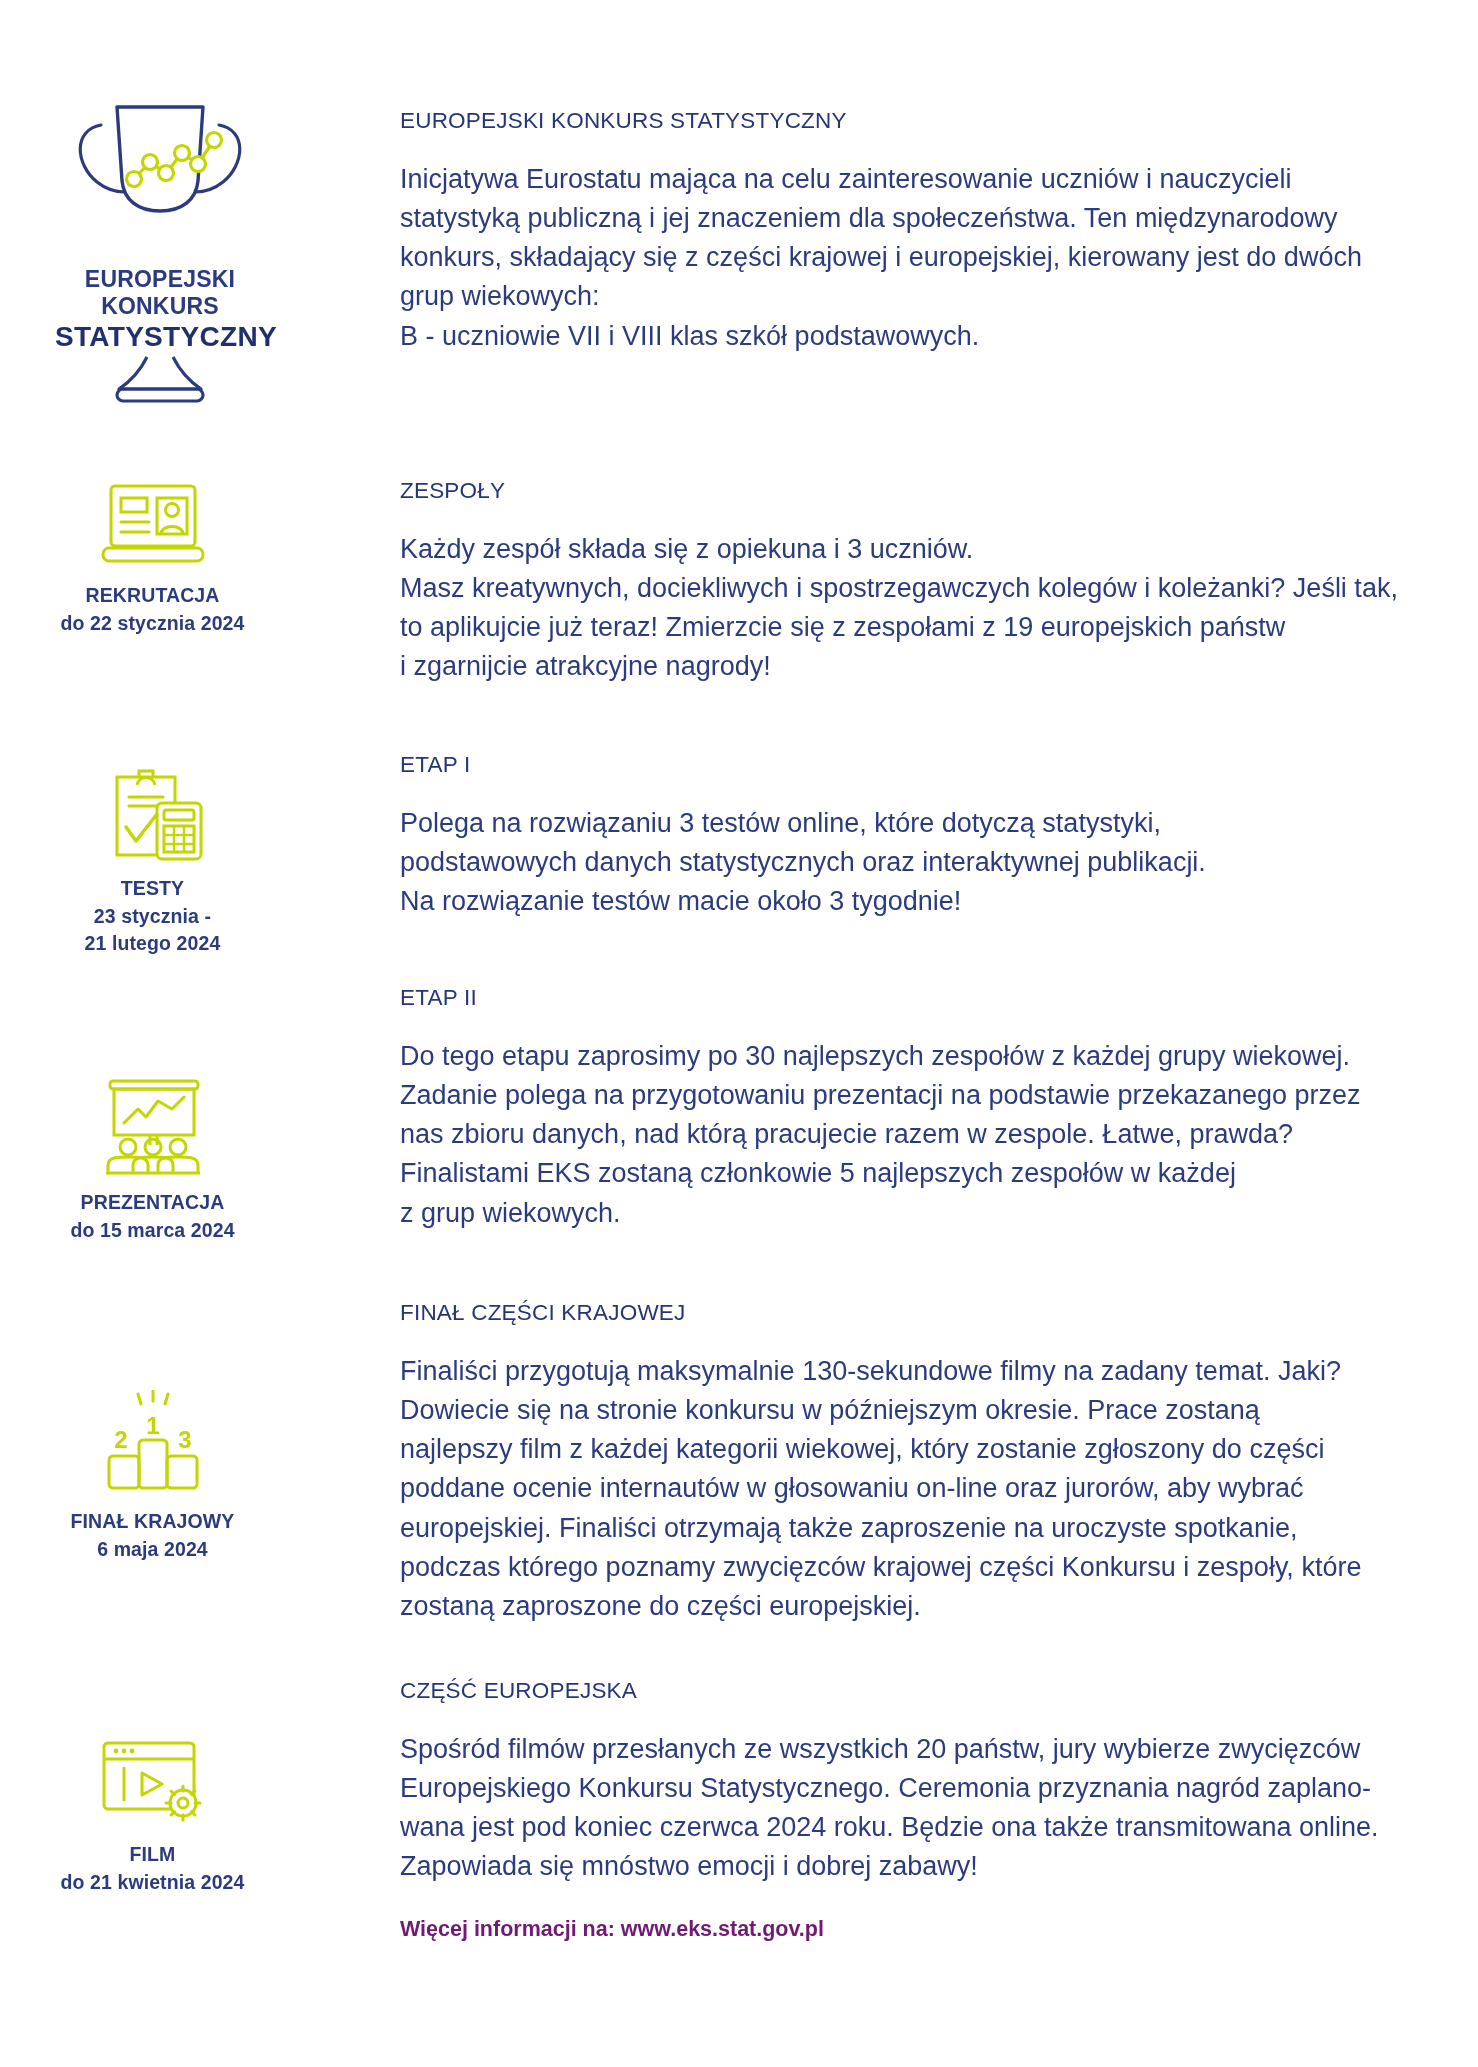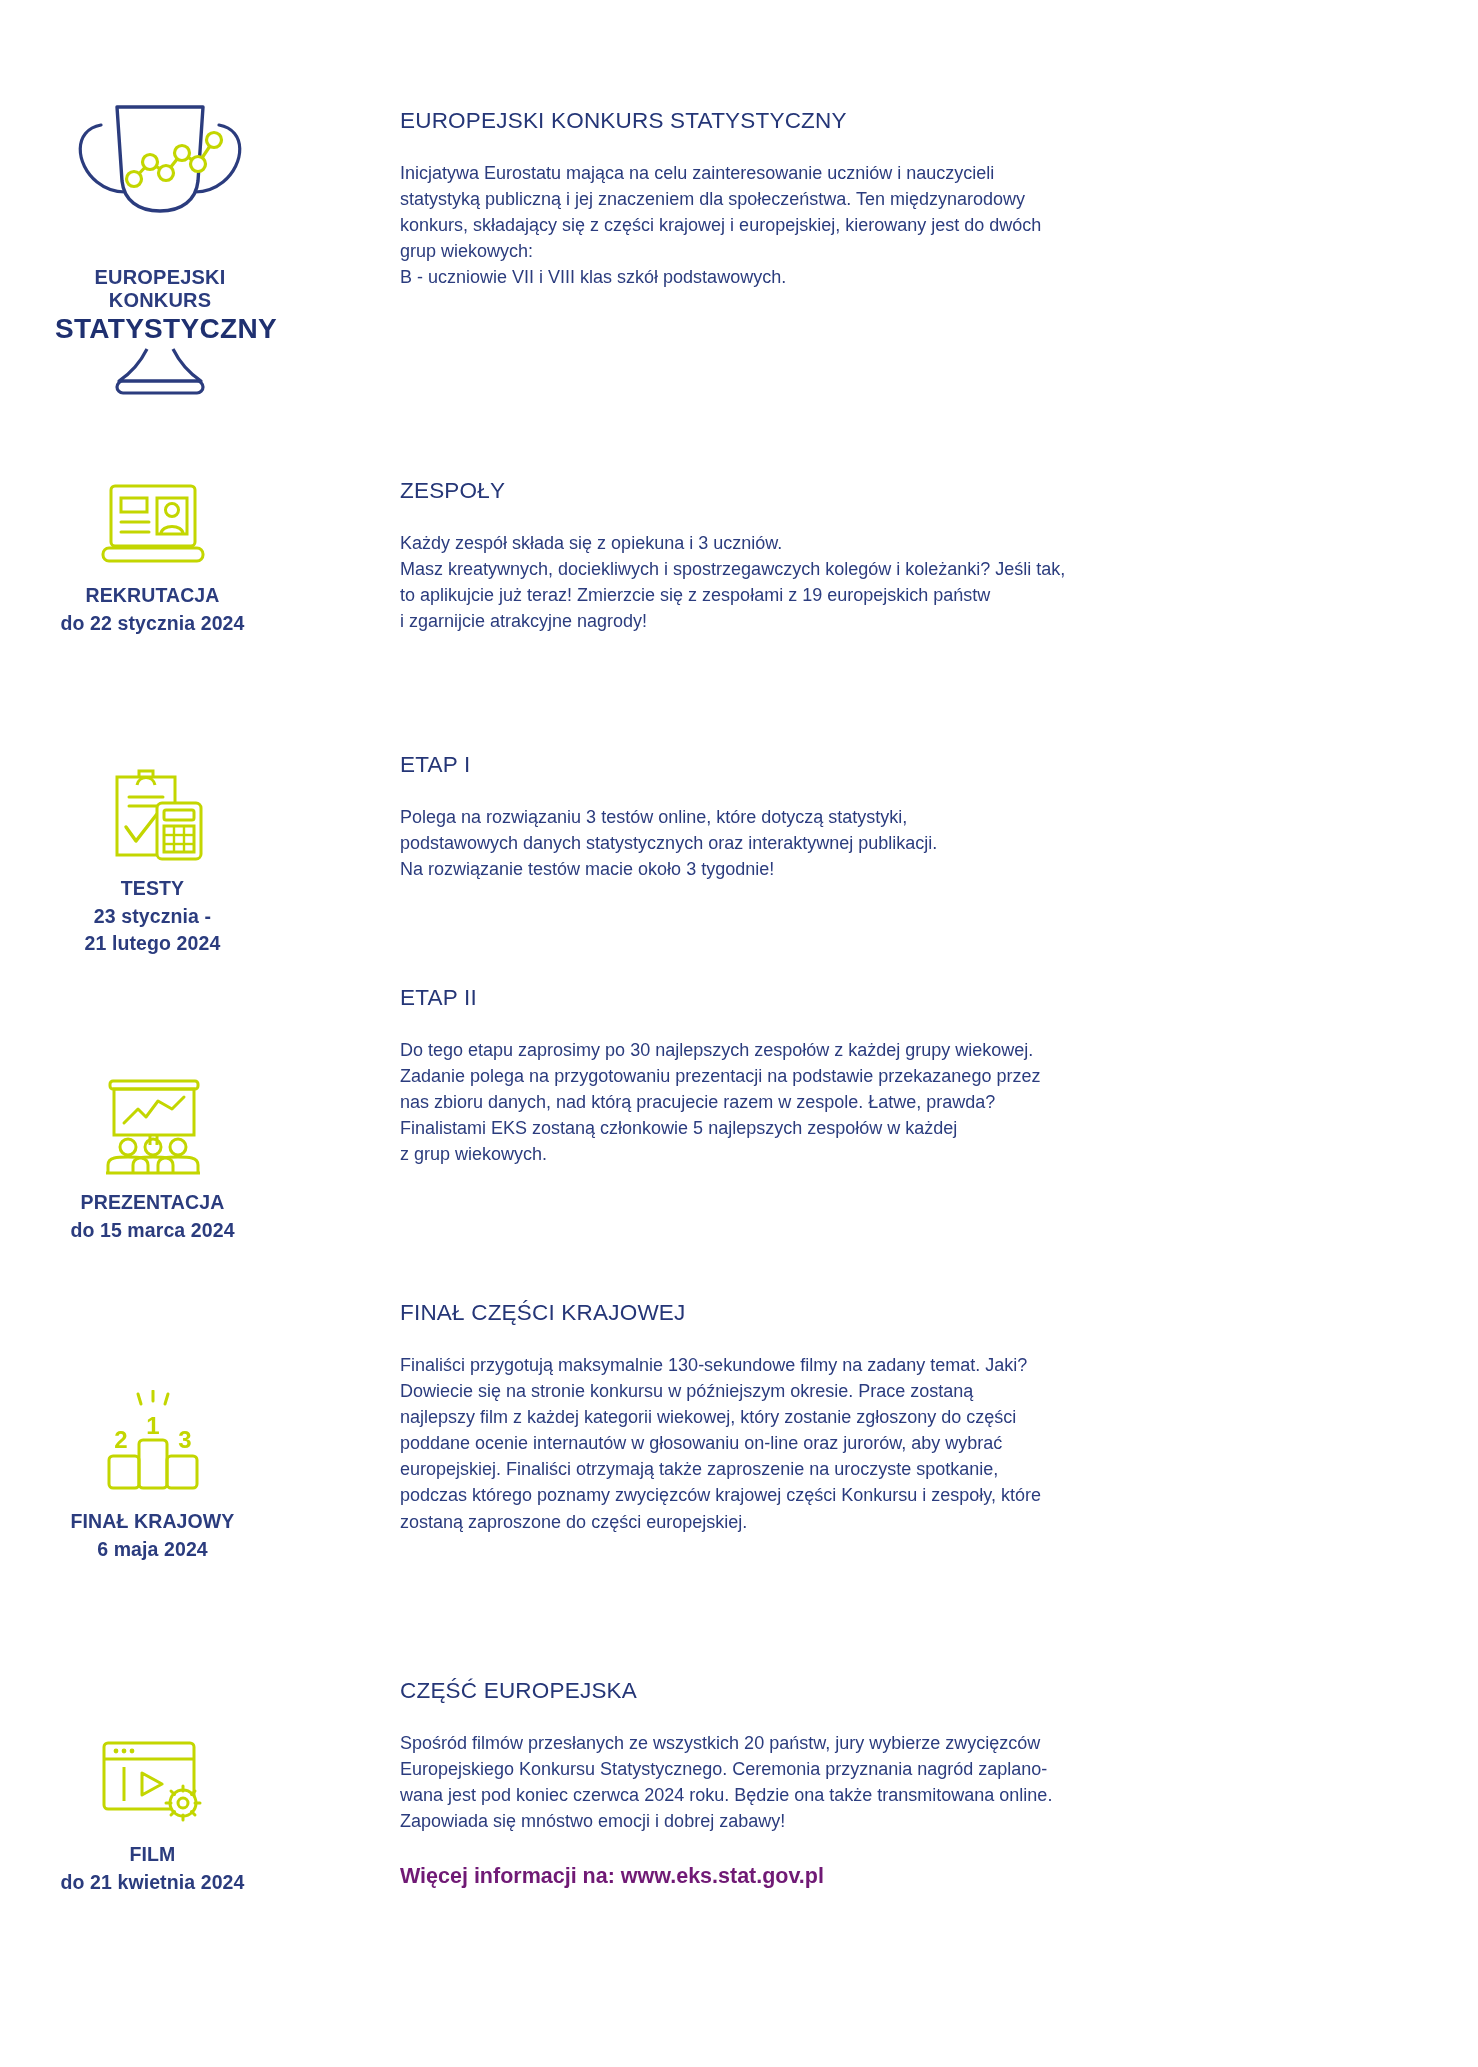--- a/index.html
+++ b/index.html
@@ -50,21 +50,21 @@
   .rail-label .ln { display: block; white-space: pre; }
 
   
   .logo-wrap {
     position: absolute;
     left: 55px;
     top: 78px;
     width: 210px;
   }
   .logo-text1 {
-    font-size: 20px;
+    font-size: 23px;
     font-weight: bold;
     letter-spacing: .2px;
     text-align: center;
     color: #2b3c7e;
     margin-top: -2px;
   }
   .logo-text2 {
     font-size: 28px;
     font-weight: bold;
     letter-spacing: .3px;
@@ -82,21 +82,21 @@
   }
   .section { position: absolute; width: 1000px; }
   .sec-title {
     font-size: 22.5px;
     font-weight: normal;
     letter-spacing: .2px;
     color: #253677;
     margin: 0 0 26px 0;
   }
   .sec-body {
-    font-size: 18px;
+    font-size: 27px;
     line-height: 1.45;
     color: #2b3c7e;
     margin: 0;
   }
   .sec-body .ln { display: block; white-space: pre-wrap; }
   .url-line {
     font-size: 21.5px;
     font-weight: bold;
     color: #701a75;
     margin-top: 30px;

